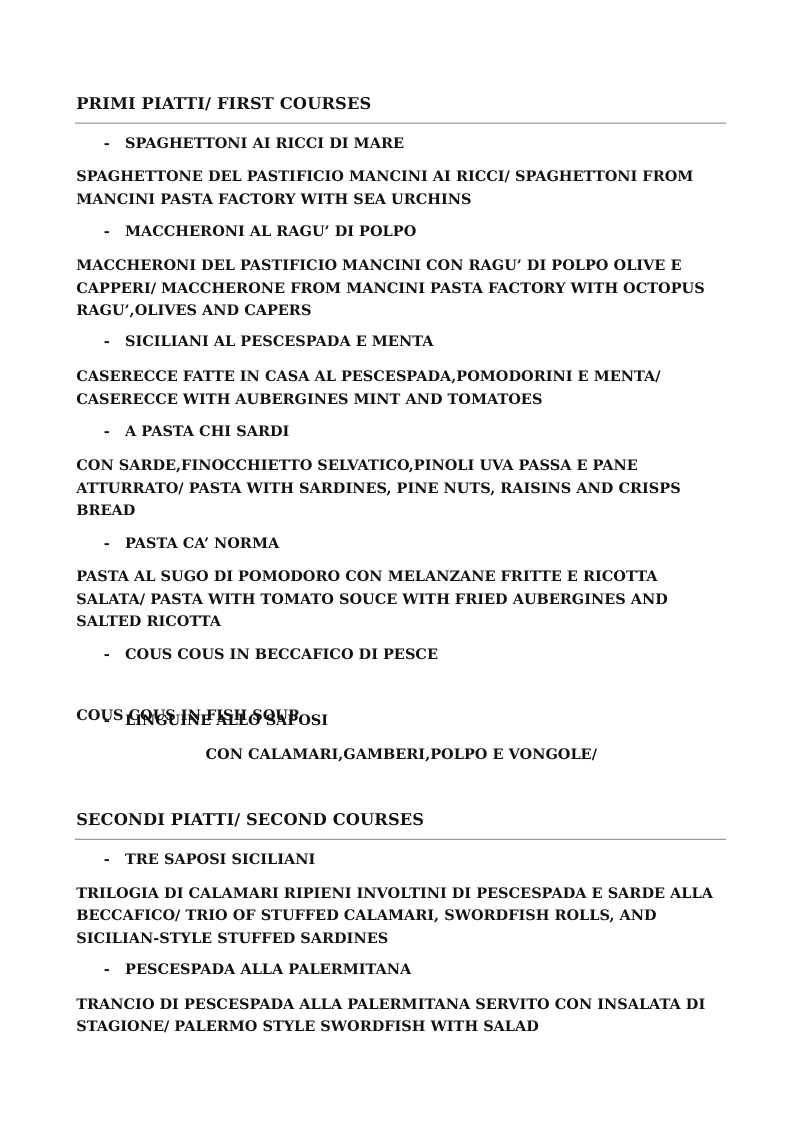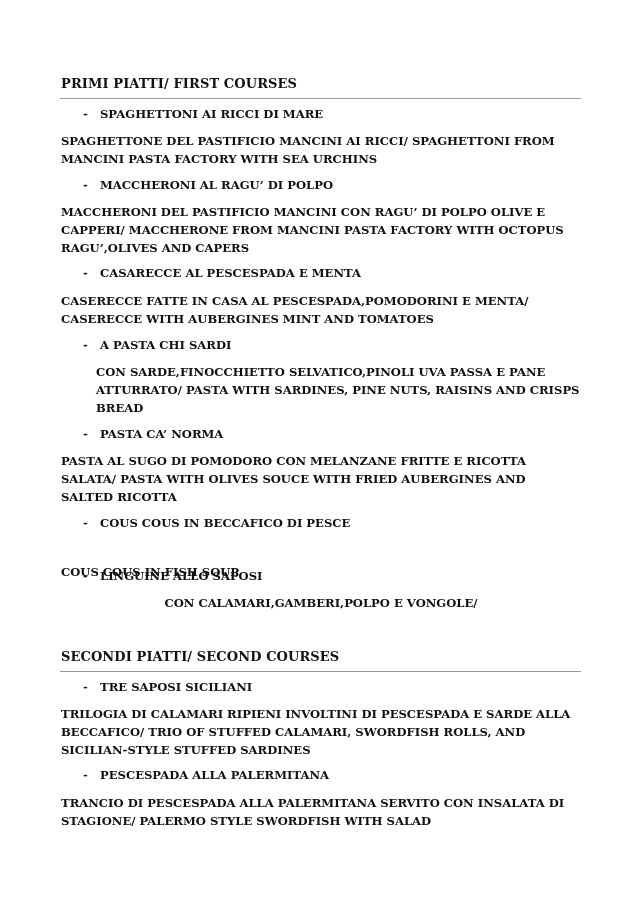--- a/index.html
+++ b/index.html
@@ -63,28 +63,28 @@
 
   <div class="section-title" style="top:76px;">PRIMI PIATTI/ FIRST COURSES</div>
   <div class="rule" style="top:98px;"></div>
 
   <div class="dish-name" style="top:107px;"><span class="dash">-</span><span>SPAGHETTONI AI RICCI DI MARE</span></div>
   <div class="dish-desc" style="top:132px;">SPAGHETTONE DEL PASTIFICIO MANCINI AI RICCI/ SPAGHETTONI FROM MANCINI PASTA FACTORY WITH SEA URCHINS</div>
 
   <div class="dish-name" style="top:178px;"><span class="dash">-</span><span>MACCHERONI AL RAGU’ DI POLPO</span></div>
   <div class="dish-desc" style="top:203px;">MACCHERONI DEL PASTIFICIO MANCINI CON RAGU’ DI POLPO OLIVE E CAPPERI/ MACCHERONE FROM MANCINI PASTA FACTORY WITH OCTOPUS RAGU’,OLIVES AND CAPERS</div>
 
-  <div class="dish-name" style="top:266px;"><span class="dash">-</span><span>CASARECCE AL PESCESPADA E MENTA</span></div>
+  <div class="dish-name" style="top:266px;"><span class="dash">-</span><span>SICILIANI AL PESCESPADA E MENTA</span></div>
   <div class="dish-desc" style="top:292px;">CASERECCE FATTE IN CASA AL PESCESPADA,POMODORINI E MENTA/ CASERECCE WITH AUBERGINES MINT AND TOMATOES</div>
 
   <div class="dish-name" style="top:338px;"><span class="dash">-</span><span>A PASTA CHI SARDI</span></div>
-  <div class="dish-desc" style="top:363px;margin-left:35px;">CON SARDE,FINOCCHIETTO SELVATICO,PINOLI UVA PASSA E PANE ATTURRATO/ PASTA WITH  SARDINES, PINE NUTS, RAISINS AND CRISPS BREAD</div>
+  <div class="dish-desc" style="top:363px;">CON SARDE,FINOCCHIETTO SELVATICO,PINOLI UVA PASSA E PANE ATTURRATO/ PASTA WITH  SARDINES, PINE NUTS, RAISINS AND CRISPS BREAD</div>
 
   <div class="dish-name" style="top:427px;"><span class="dash">-</span><span>PASTA CA’ NORMA</span></div>
-  <div class="dish-desc" style="top:452px;">PASTA AL SUGO DI POMODORO CON MELANZANE FRITTE E RICOTTA SALATA/ PASTA WITH OLIVES SOUCE WITH FRIED AUBERGINES AND SALTED RICOTTA</div>
+  <div class="dish-desc" style="top:452px;">PASTA AL SUGO DI POMODORO CON MELANZANE FRITTE E RICOTTA SALATA/ PASTA WITH TOMATO SOUCE WITH FRIED AUBERGINES AND SALTED RICOTTA</div>
 
   <div class="dish-name" style="top:516px;"><span class="dash">-</span><span>COUS COUS IN BECCAFICO DI PESCE</span></div>
   <div class="dish-desc" style="top:563px;">COUS COUS IN FISH SOUP</div>
 
   <div class="dish-name" style="top:569px;"><span class="dash">-</span><span>LINGUINE ALLO SAPOSI</span></div>
   <div class="dish-desc" style="top:594px;text-align:center;">CON CALAMARI,GAMBERI,POLPO E VONGOLE/</div>
 
   <div class="section-title" style="top:649px;">SECONDI PIATTI/ SECOND COURSES</div>
   <div class="rule" style="top:671px;"></div>
 

